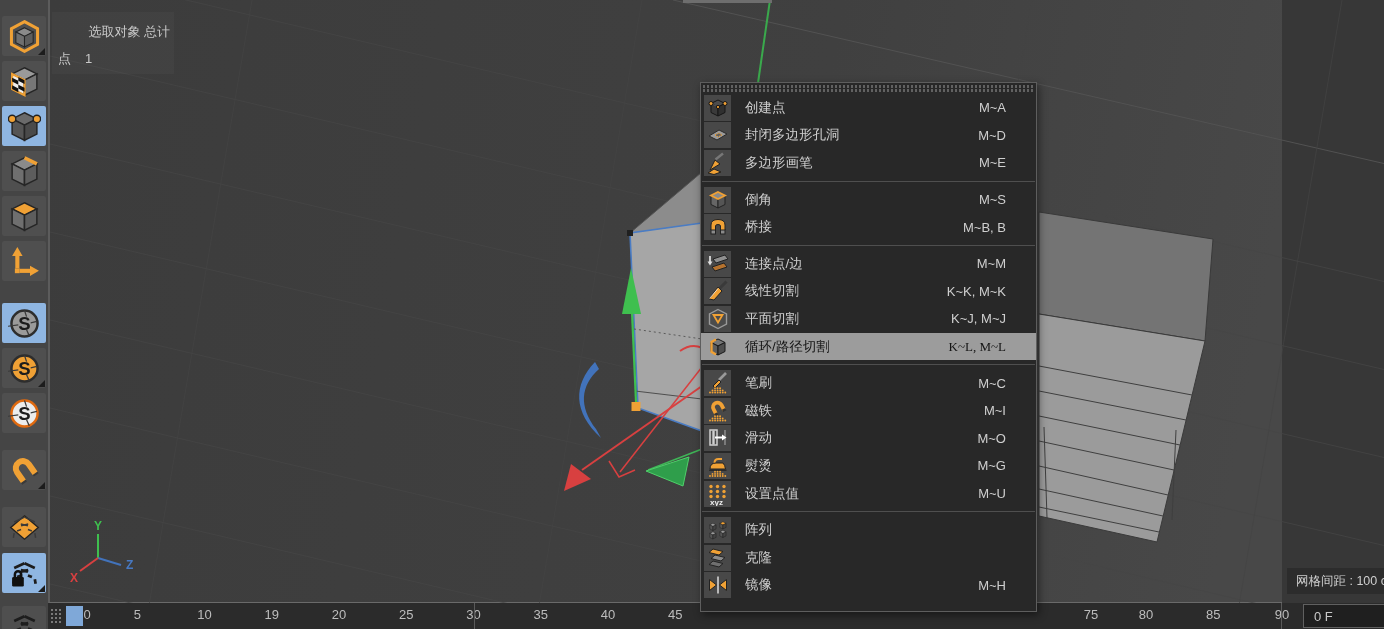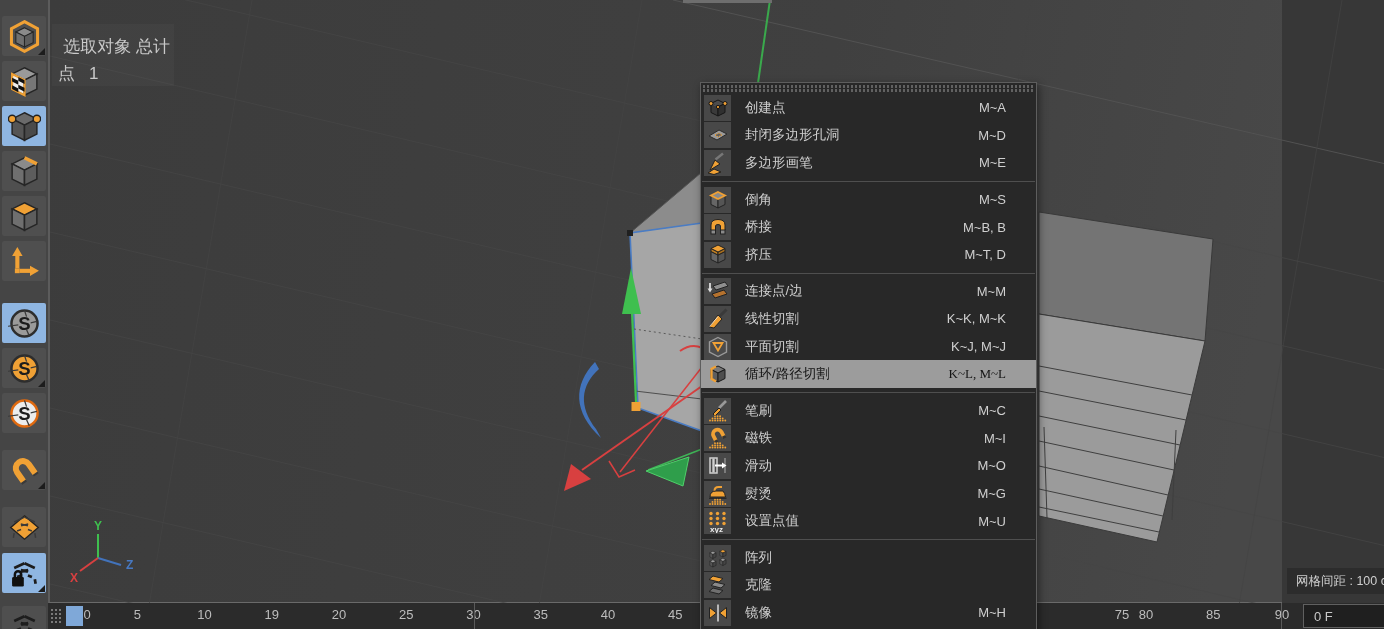--- a/index.html
+++ b/index.html
@@ -5,22 +5,22 @@
   html,body{margin:0;padding:0;background:#222;}
   #screen{position:relative;width:1384px;height:629px;overflow:hidden;
     font-family:"Liberation Sans","DejaVu Sans",sans-serif;background:#3e3e3e;
     -webkit-font-smoothing:antialiased;}
   
   #viewport{position:absolute;left:48px;top:0;width:1336px;height:603px;
     background:linear-gradient(100deg,#3c3c3c 0%,#404040 55%,#484848 88%,#484848 100%);
     border-left:2px solid #5c5c5c;border-bottom:1px solid #6a6a6a;box-sizing:border-box;}
   #scene{position:absolute;left:-48px;top:0;}
   
-  #hud{position:absolute;left:2px;top:24px;width:122px;height:62px;
-    background:rgba(140,140,140,0.07);color:#c9c9c9;font-size:17px;}
+  #hud{position:absolute;left:2px;top:12px;width:122px;height:62px;
+    background:rgba(140,140,140,0.07);color:#c9c9c9;font-size:13px;}
   #hud .hdr{position:absolute;right:4px;top:11px;white-space:nowrap;}
   #hud .row{position:absolute;left:6px;top:38px;white-space:nowrap;}
   #hud .row .v{margin-left:14px;}
   
   #gridspacing{position:absolute;left:1237px;top:568px;width:160px;height:26px;
     background:#2c2c2c;color:#cfcfcf;font-size:12.5px;line-height:26px;padding-left:9px;
     white-space:nowrap;}
   
   #sidebar{position:absolute;left:0;top:0;width:48px;height:629px;background:#454545;z-index:4;}
   #sidebar .tile{position:absolute;left:2px;width:44px;height:40px;background:#4f4f4f;
@@ -281,21 +281,21 @@
   <span class="num" style="left: 39px;">0</span>
       <span class="num" style="left: 89.25px;">5</span>
       <span class="num" style="left: 156.5px;">10</span>
       <span class="num" style="left: 223.75px;">19</span>
       <span class="num" style="left: 291px;">20</span>
       <span class="num" style="left: 358.25px;">25</span>
       <span class="num" style="left: 425.5px;">30</span>
       <span class="num" style="left: 492.75px;">35</span>
       <span class="num" style="left: 560px;">40</span>
       <span class="num" style="left: 627.25px;">45</span>
-      <span class="num" style="left: 1074px;">75</span>
+      <span class="num" style="left: 1043px;">75</span>
       <span class="num" style="left: 1098px;">80</span>
       <span class="num" style="left: 1165.25px;">85</span>
       <span class="num" style="left: 1218px; margin-left: 16px;">90</span>
       <div class="tick" style="left: 425.5px;"></div>
       <div class="tick" style="left: 1232.5px;"></div>
     </div>
 
   <div id="framebox">0 F</div>
 
   <div id="menu">
@@ -354,33 +354,20 @@
         <div class="mi">
           <span class="ibox">
             <svg width="24" height="24" viewBox="0 0 24 24">
               <rect x="5" y="14.5" width="4.5" height="4.5" fill="#8a8a8a" stroke="#222"></rect>
               <rect x="14.5" y="14.5" width="4.5" height="4.5" fill="#8a8a8a" stroke="#222"></rect>
               <path d="M5,15 V10 Q5,4.5 12,4.5 Q19,4.5 19,10 V15 H14.5 V11 Q14.5,9.5 12,9.5 Q9.5,9.5 9.5,11 V15 Z" fill="#f0a135" stroke="#222"></path>
             </svg>
           </span>
           <span class="lbl">桥接</span>
           <span class="sc">M~B, B</span>
-        </div>
-        <div class="mi">
-          <span class="ibox">
-            <svg width="24" height="24" viewBox="0 0 24 24">
-              <polygon points="5,8.5 12,12 12,20 5,16.5" fill="#666" stroke="#222"></polygon>
-              <polygon points="12,12 19,8.5 19,16.5 12,20" fill="#555" stroke="#222"></polygon>
-              <polygon points="5,5.5 12,9 12,12 5,8.5" fill="#c07f22" stroke="#222"></polygon>
-              <polygon points="12,9 19,5.5 19,8.5 12,12" fill="#a86e1e" stroke="#222"></polygon>
-              <polygon points="12,2 19,5.5 12,9 5,5.5" fill="#f0a135" stroke="#222"></polygon>
-            </svg>
-          </span>
-          <span class="lbl">挤压</span>
-          <span class="sc">M~T, D</span>
         </div>
         <div class="msep">
           <i></i>
         </div>
         <div class="mi">
           <span class="ibox">
             <svg width="24" height="24" viewBox="0 0 24 24">
               <line x1="4" y1="4" x2="4" y2="10" stroke="#ddd" stroke-width="1.8"></line>
               <polygon points="4,13.5 1.5,9.5 6.5,9.5" fill="#ddd"></polygon>
               <polygon points="7,7 19,3 22,7 10,11" fill="#8f8f8f" stroke="#222"></polygon>

